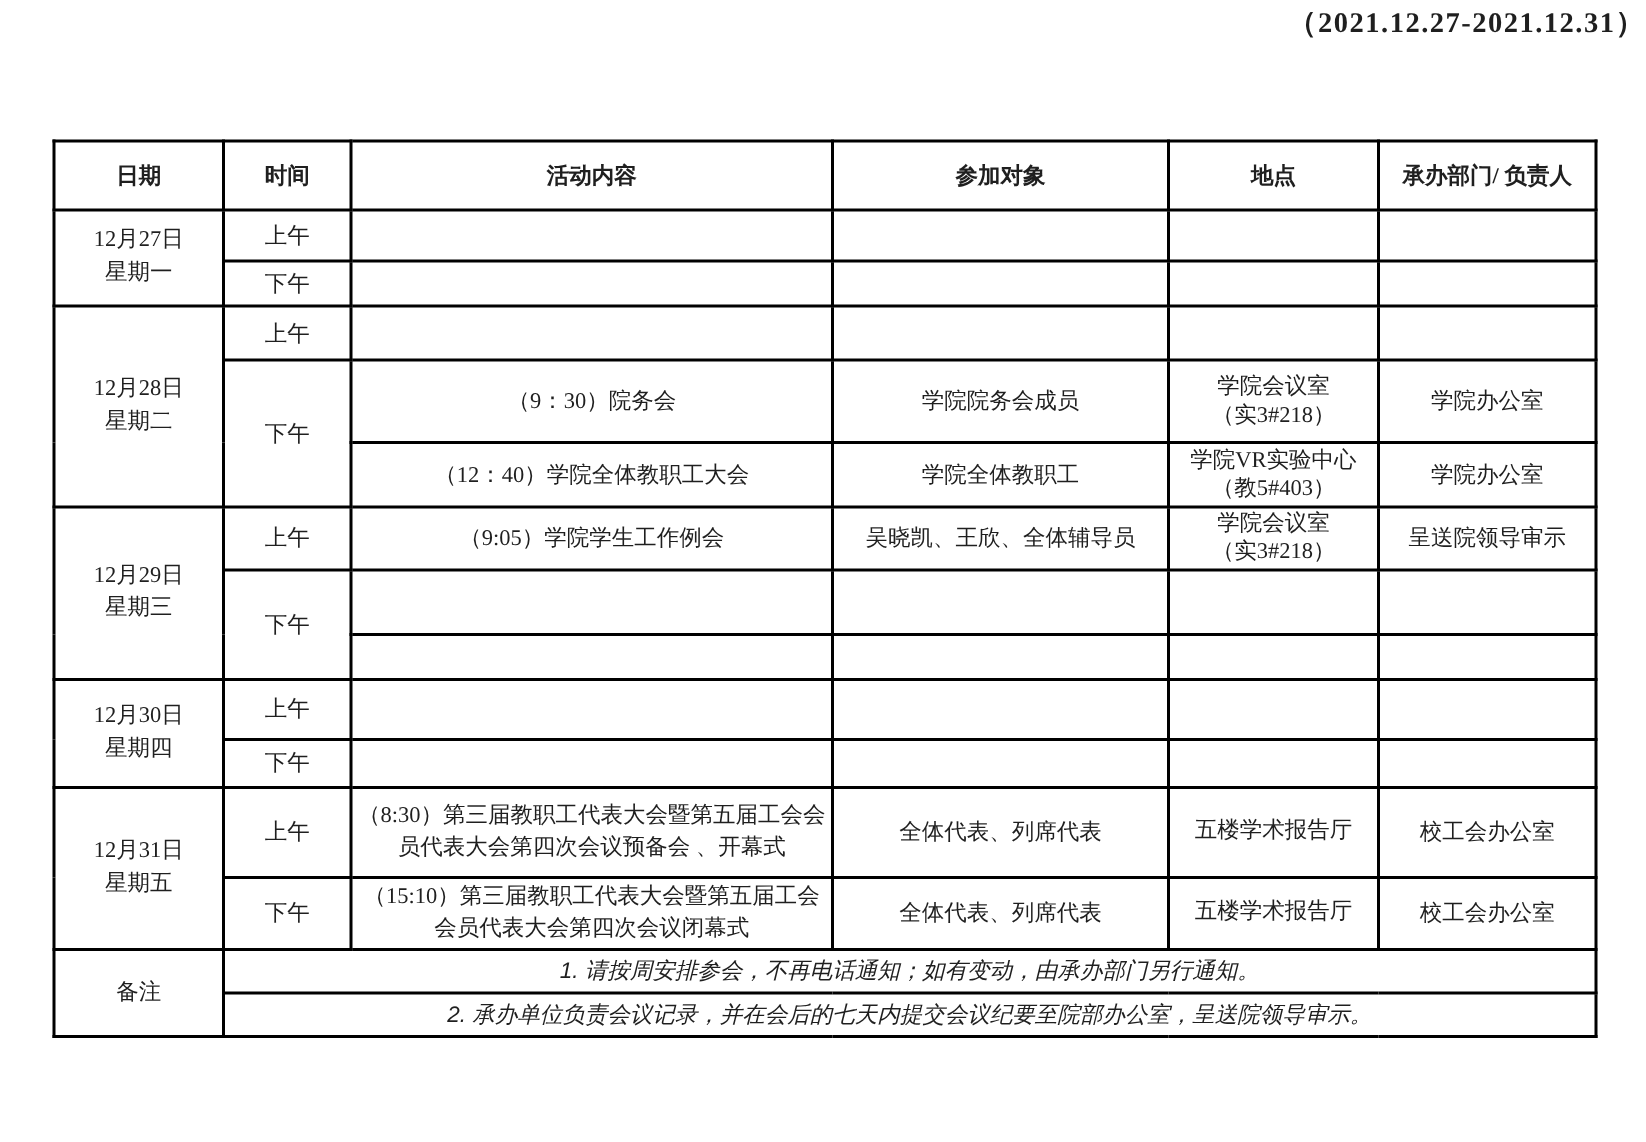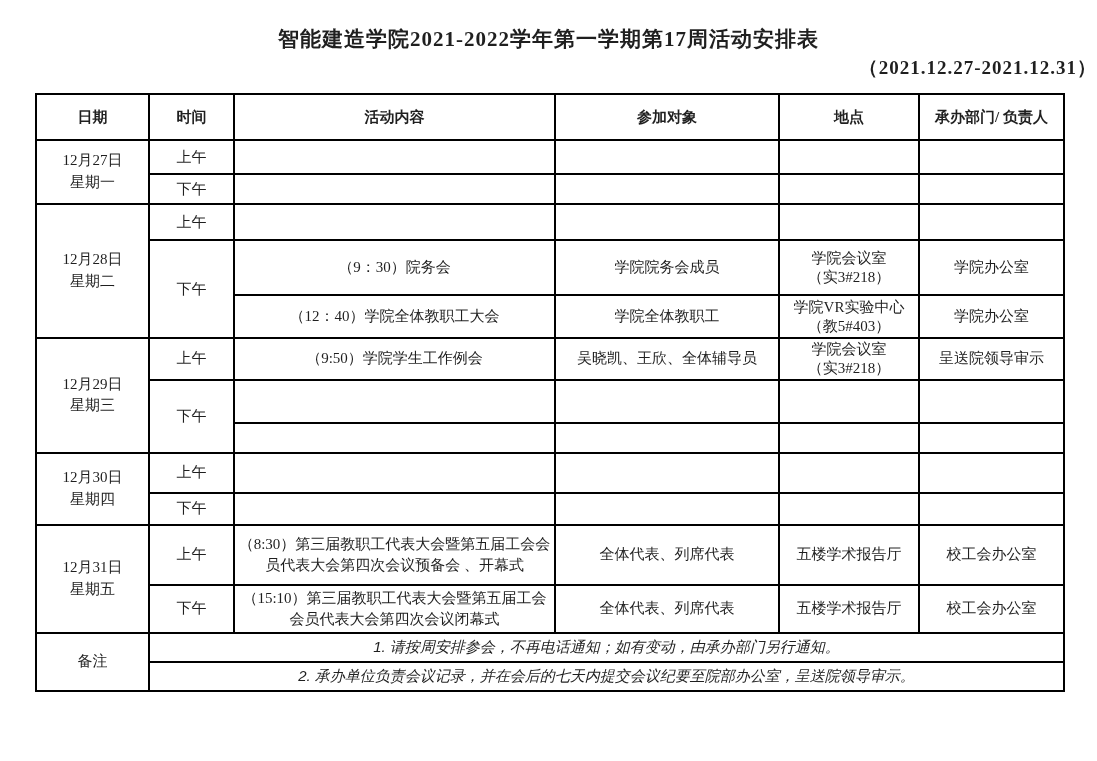--- a/index.html
+++ b/index.html
@@ -94,21 +94,20 @@
     font-size: 14px;
     padding-left: 5px;
     font-style: italic;
   }
 </style>
 </head>
 <body>
 
 <div class="page">
 
-  <h1 class="doc-title">智能建造学院2021-2022学年第一学期第17周活动安排表</h1>
   <div class="doc-subtitle">（2021.12.27-2021.12.31）</div>
 
   <table class="schedule">
     <colgroup>
       <col style="width:113px">
       <col style="width:85px">
       <col style="width:321px">
       <col style="width:224px">
       <col style="width:140px">
       <col style="width:145px">
@@ -163,21 +162,21 @@
       <td class="c-part">学院全体教职工</td>
       <td class="c-loc">学院VR实验中心
 （教5#403）</td>
       <td class="c-org">学院办公室</td>
     </tr>
 
     <tr class="h-r29a">
       <td class="c-date" rowspan="3">12月29日
 星期三</td>
       <td class="c-time">上午</td>
-      <td class="c-act">（9:50）学院学生工作例会</td>
+      <td class="c-act">（9:05）学院学生工作例会</td>
       <td class="c-part">吴晓凯、王欣、全体辅导员</td>
       <td class="c-loc">学院会议室
 （实3#218）</td>
       <td class="c-org">呈送院领导审示</td>
     </tr>
     <tr class="h-r29b">
       <td class="c-time" rowspan="2">下午</td>
       <td class="c-act"></td>
       <td class="c-part"></td>
       <td class="c-loc"></td>

